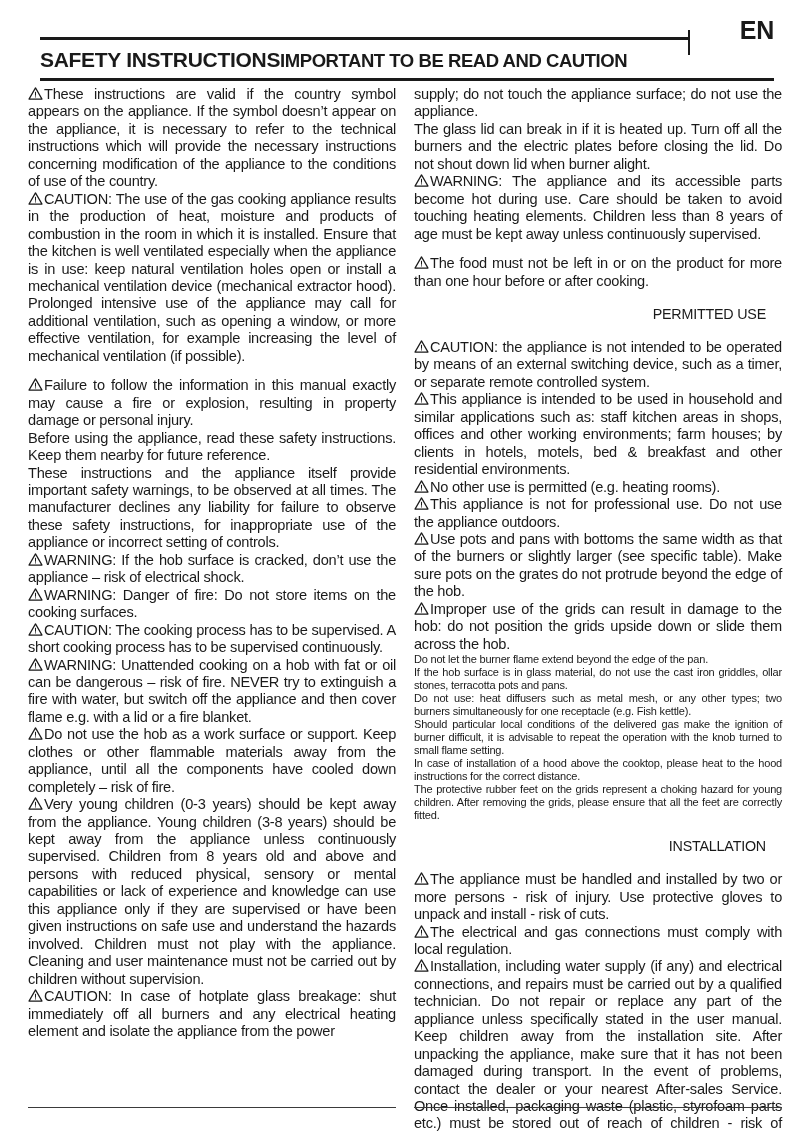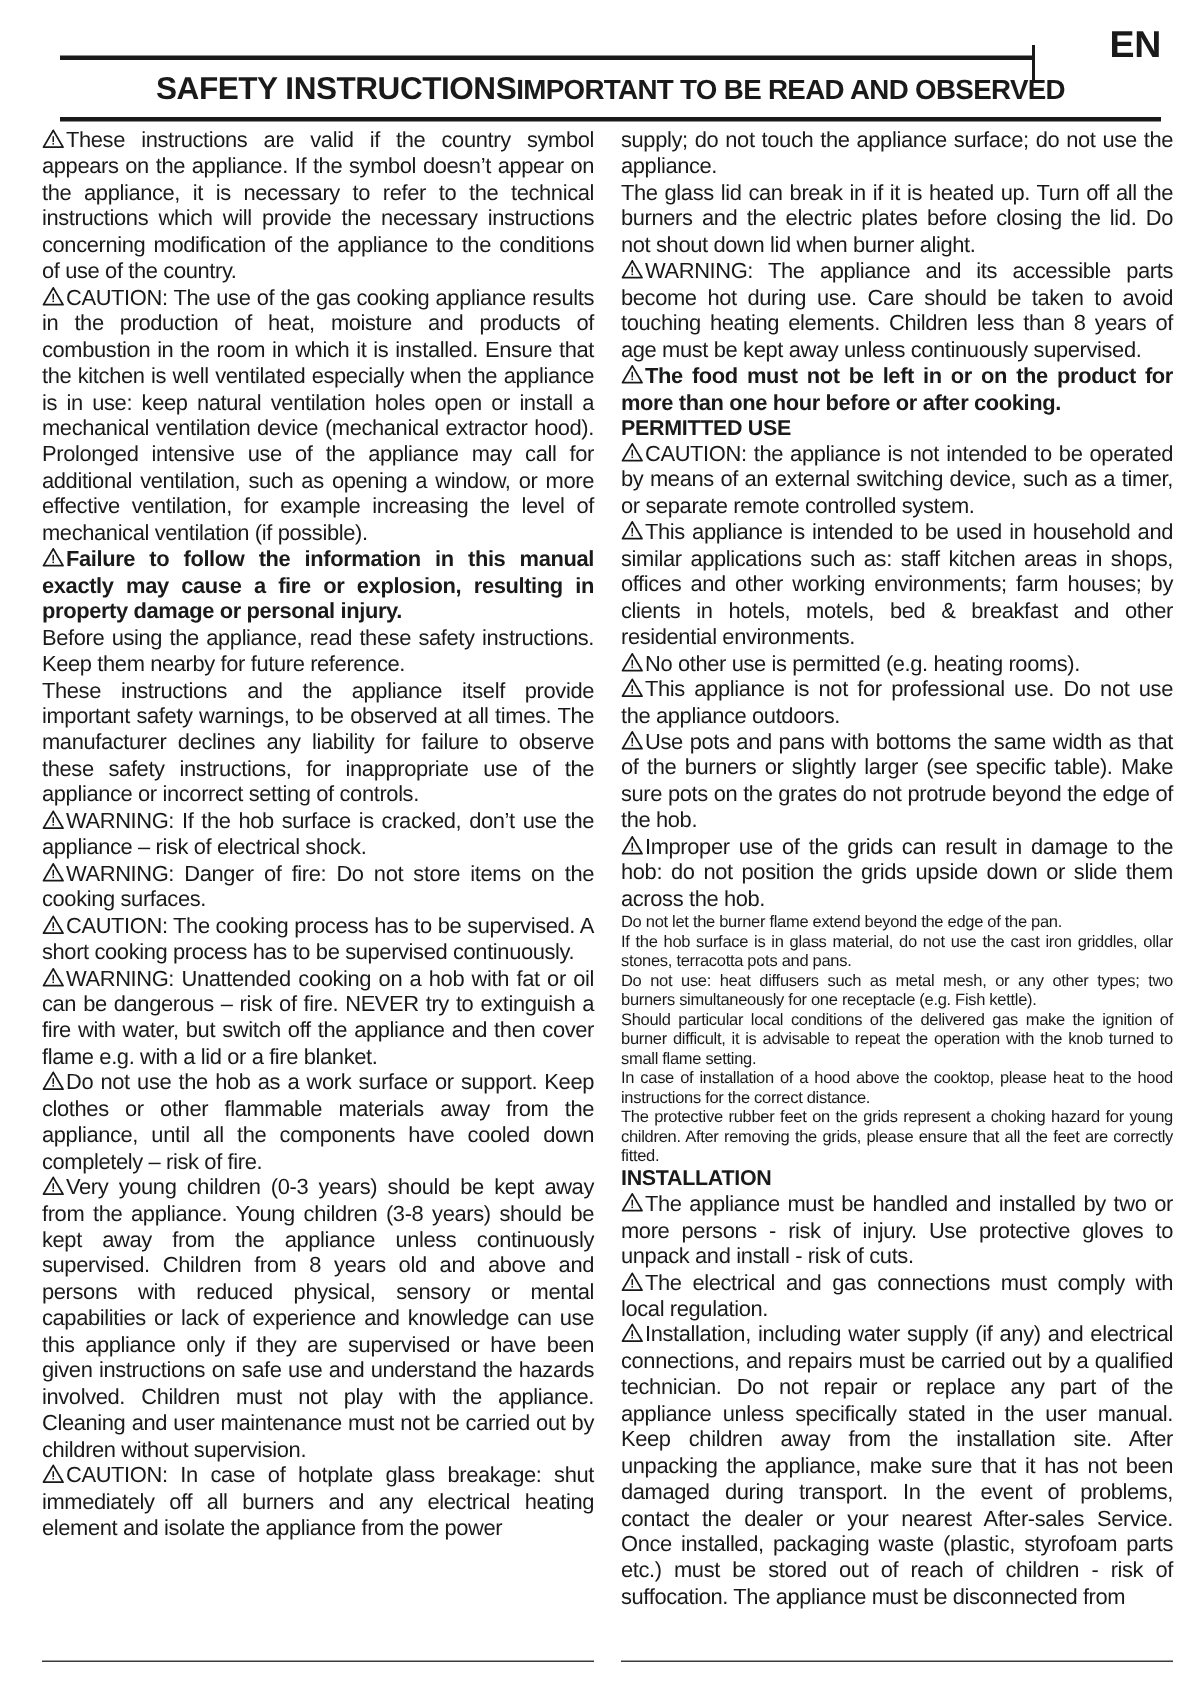--- a/index.html
+++ b/index.html
@@ -52,21 +52,21 @@
     font-weight: bold;
     letter-spacing: -0.2px;
     line-height: 28px;
   }
   .header-titles {
     position: absolute;
     left: 12px;
     right: 0;
     top: 36px;
     display: flex;
-    justify-content: center;
+    justify-content: flex-start;
     align-items: baseline;
   }
   .title-left {
     font-size: 21px;
     font-weight: bold;
     letter-spacing: -0.3px;
   }
   .title-right {
     font-size: 18.5px;
     font-weight: bold;
@@ -101,35 +101,37 @@
   p.para {
     margin: 0;
     font-size: 14.6px;
     line-height: 17.45px;
     text-align: justify;
     text-justify: inter-word;
     letter-spacing: -0.25px;
     hyphens: none;
   }
   p.para.bold {
-    font-weight: bold;
+    font-weight: normal;
+    margin-top: 12px;
   }
   p.small {
     margin: 0;
     font-size: 11px;
     line-height: 13.0px;
     text-align: justify;
     letter-spacing: -0.2px;
   }
   h2.section {
-    margin: 0;
+    margin: 16px;
     font-size: 14.3px;
     line-height: 17.0px;
-    font-weight: bold;
+    font-weight: normal;
     letter-spacing: -0.2px;
+    text-align: right;
   }
 
   
   .warn {
     display: inline-block;
     position: relative;
     width: 15px;
     height: 13px;
     vertical-align: -1px;
     margin-right: 1px;
@@ -156,21 +158,21 @@
 <body>
 
 <div class="page">
 
   <div class="header">
     <div class="header-rule-top"></div>
     <div class="header-tick"></div>
     <div class="lang-code">EN</div>
     <div class="header-titles">
       <div class="title-left">SAFETY INSTRUCTIONS</div>
-      <div class="title-right">IMPORTANT TO BE READ AND OBSERVED</div>
+      <div class="title-right">IMPORTANT TO BE READ AND CAUTION</div>
     </div>
     <div class="header-rule-bottom"></div>
   </div>
 
   <div class="columns">
     <div class="col" id="col-left">
         <p class="para"><span class="warn"><svg viewBox="0 0 16 14" width="15" height="13" aria-hidden="true">
               <path d="M8 1 L15 13 L1 13 Z" fill="none" stroke="#1a1a1a" stroke-width="1.3" stroke-linejoin="round"></path>
               <rect x="7.45" y="5.2" width="1.1" height="4.2" fill="#1a1a1a"></rect>
               <rect x="7.45" y="10.1" width="1.1" height="1.1" fill="#1a1a1a"></rect>

